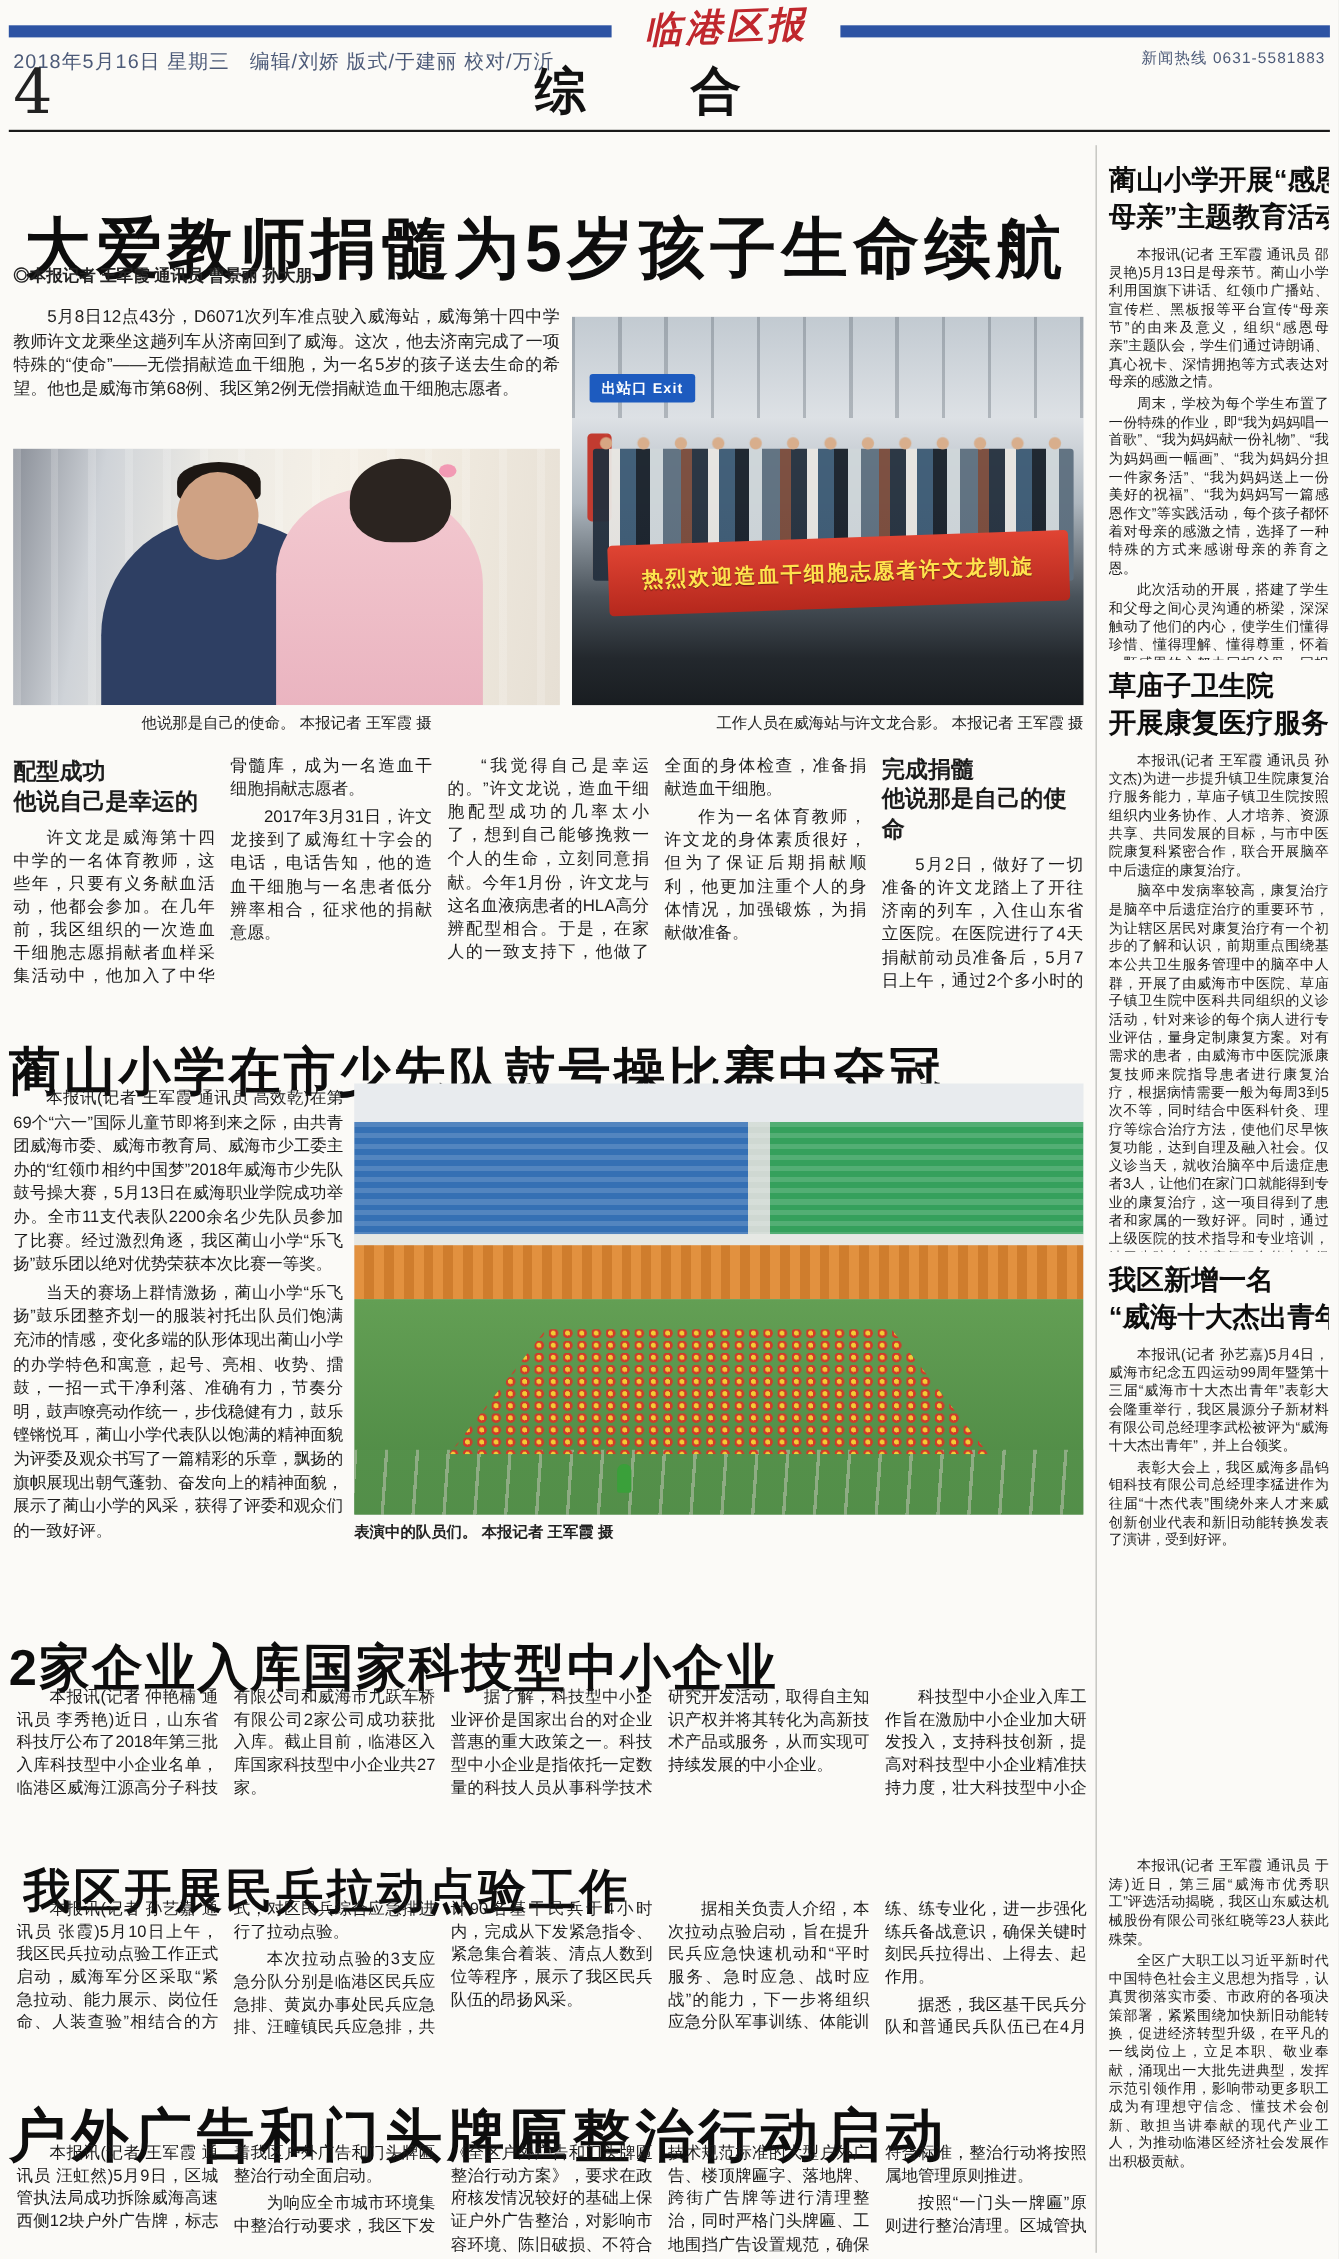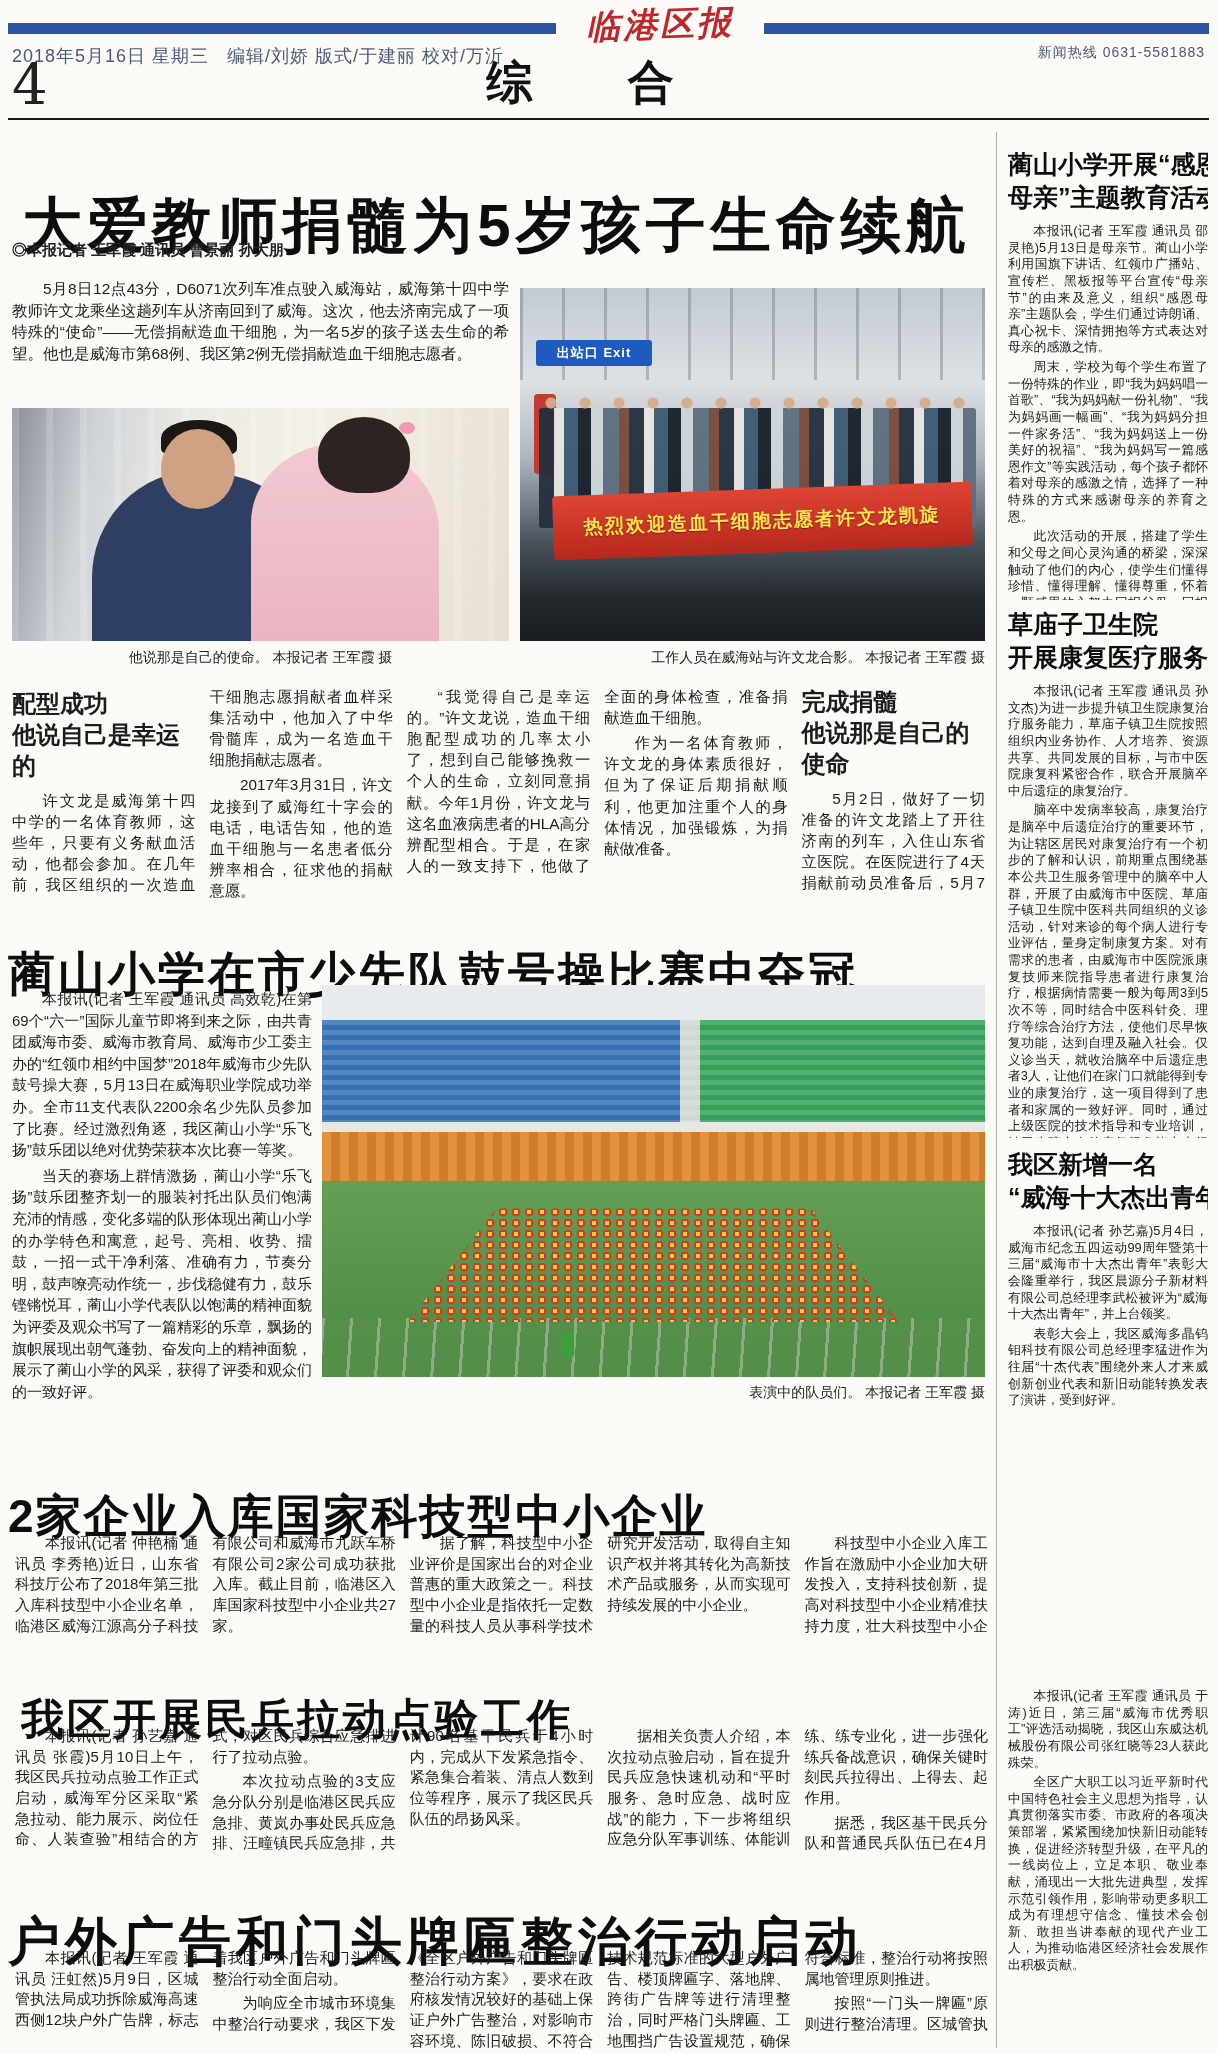--- a/index.html
+++ b/index.html
@@ -25,21 +25,21 @@
   .h-drum{top:912px;font-size:47px;letter-spacing:3px;}
   .h-tech{top:1455px;font-size:46px;letter-spacing:2px;}
   .h-militia{top:1662px;font-size:43px;letter-spacing:3px;margin-left:13px;}
   .h-outdoor{top:1872px;font-size:52px;letter-spacing:5px;}
   .byline{position:absolute;left:12px;top:241px;font-size:15px;font-weight:700;color:#222;}
   p.body{margin:0 0 4px 0;text-indent:2em;text-align:justify;}
   .bodytxt{font-size:15.5px;line-height:1.4;color:#222;}
   .intro{position:absolute;left:12px;top:278px;width:497px;height:126px;overflow:hidden;}
   .leadflow{position:absolute;left:12px;top:686px;width:973px;height:218px;overflow:hidden;
             column-count:5;column-gap:14px;font-size:15.3px;line-height:1.38;}
-  .flow-sub{margin:2px 0 8px 0;font-size:24px;font-weight:900;line-height:1.3;break-inside:avoid;}
+  .flow-sub{margin:2px 0 8px 0;font-size:21px;font-weight:900;line-height:1.3;break-inside:avoid;}
   .flow-sub span{display:block;}
   .caption{position:absolute;font-size:14px;color:#222;}
   .strip{position:absolute;left:15px;width:973px;overflow:hidden;column-count:5;column-gap:14px;
          font-size:15px;line-height:1.38;}
   
   .photo{position:absolute;overflow:hidden;background:#ccc;}
   
   .p1{left:12px;top:408px;width:497px;height:233px;
       background:linear-gradient(100deg,#8a8f98 0%,#cfd3d8 16%,#eceae4 34%,#f5f0e7 55%,#efe9de 76%,#e6dfd4 100%);}
   .p1 .lights{position:absolute;inset:0;background:repeating-linear-gradient(90deg,rgba(255,255,255,.5) 0 7px,rgba(0,0,0,0) 7px 34px);opacity:.35;}
@@ -49,21 +49,21 @@
   .p1 .man-hair{position:absolute;left:30%;top:5%;width:76px;height:36px;background:#1d1713;border-radius:50% 50% 20% 20%;}
   .p1 .girl{position:absolute;right:14%;bottom:-2px;width:38%;height:86%;
             background:linear-gradient(#f3c9d0,#eab4c0);border-radius:48% 52% 0 0/40% 44% 0 0;}
   .p1 .girl-hair{position:absolute;right:20%;top:4%;width:92px;height:76px;background:#2b2420;border-radius:50% 50% 42% 42%;}
   .p1 .clip{position:absolute;right:19%;top:6%;width:16px;height:12px;background:#f29ab4;border-radius:50%;}
   
   .p2{left:520px;top:288px;width:465px;height:353px;
       background:linear-gradient(#c2cad1 0%,#dde1e5 26%,#aeb7bf 48%,#49525a 72%,#23282d 88%,#191d21 100%);}
   .p2 .beams{position:absolute;left:0;right:0;top:0;height:26%;
              background:repeating-linear-gradient(90deg,rgba(90,100,110,.35) 0 3px,rgba(0,0,0,0) 3px 42px);}
-  .exitsign{position:absolute;left:16px;top:52px;width:116px;height:26px;background:#1d5bbf;color:#fff;
+  .exitsign{position:absolute;left:16px;top:52px;width:96px;height:26px;background:#1d5bbf;color:#fff;
             font-size:13px;font-weight:700;text-align:center;line-height:26px;border-radius:3px;letter-spacing:1px;}
   .crowd{position:absolute;left:4%;right:2%;top:34%;height:34%;border-radius:3px;opacity:.95;
          background:repeating-linear-gradient(90deg,#24303e 0 15px,#e8e6e2 15px 25px,#3c5a74 25px 39px,#18202a 39px 52px,#cfd6da 52px 64px,#5d6f7f 64px 80px,#7a4a3a 80px 90px);}
   .crowd::before{content:"";position:absolute;top:-13px;left:4px;right:0;height:14px;
          background-image:radial-gradient(circle at 8px 8px,#d8ac88 5px,rgba(0,0,0,0) 6px);background-size:34px 14px;}
   .redvest{position:absolute;left:3%;top:30%;width:22px;height:80px;background:#c23b30;border-radius:4px;}
   .banner{position:absolute;left:7%;right:3%;top:57%;height:64px;transform:rotate(-2deg);
           background:linear-gradient(#e04433,#b5281d);border-radius:4px;display:flex;align-items:center;justify-content:center;}
   .banner span{color:#ffe34d;font-size:19px;font-weight:900;letter-spacing:2px;white-space:nowrap;
                text-shadow:0 1px 1px rgba(0,0,0,.4);}
@@ -162,21 +162,21 @@
   </div>
   <div class="photo p3">
     <div class="stands"></div>
     <div class="rim"></div>
     <div class="seats"></div>
     <div class="pitch"></div>
     <div class="track"></div>
     <div class="formation"></div>
     <div class="mascot"></div>
   </div>
-  <div class="caption" style="left:322px;top:1384px;width:663px;text-align:right;">表演中的队员们。 本报记者 王军霞 摄</div>
+  <div class="caption" style="left:322px;top:1384px;width:663px;text-align:left;font-weight:bold;">表演中的队员们。 本报记者 王军霞 摄</div>
 
   <h1 class="headline h-tech">2家企业入库国家科技型中小企业</h1>
   <div class="strip" style="top:1533px;height:120px;">
     <p class="body">本报讯(记者 仲艳楠 通讯员 李秀艳)近日，山东省科技厅公布了2018年第三批入库科技型中小企业名单，临港区威海江源高分子科技有限公司和威海市九跃车桥有限公司2家公司成功获批入库。截止目前，临港区入库国家科技型中小企业共27家。</p>
     <p class="body">据了解，科技型中小企业评价是国家出台的对企业普惠的重大政策之一。科技型中小企业是指依托一定数量的科技人员从事科学技术研究开发活动，取得自主知识产权并将其转化为高新技术产品或服务，从而实现可持续发展的中小企业。</p>
     <p class="body">科技型中小企业入库工作旨在激励中小企业加大研发投入，支持科技创新，提高对科技型中小企业精准扶持力度，壮大科技型中小企业群体，培育新的经济增长点。</p>
 
   </div>
 
   <h1 class="headline h-militia">我区开展民兵拉动点验工作</h1>

